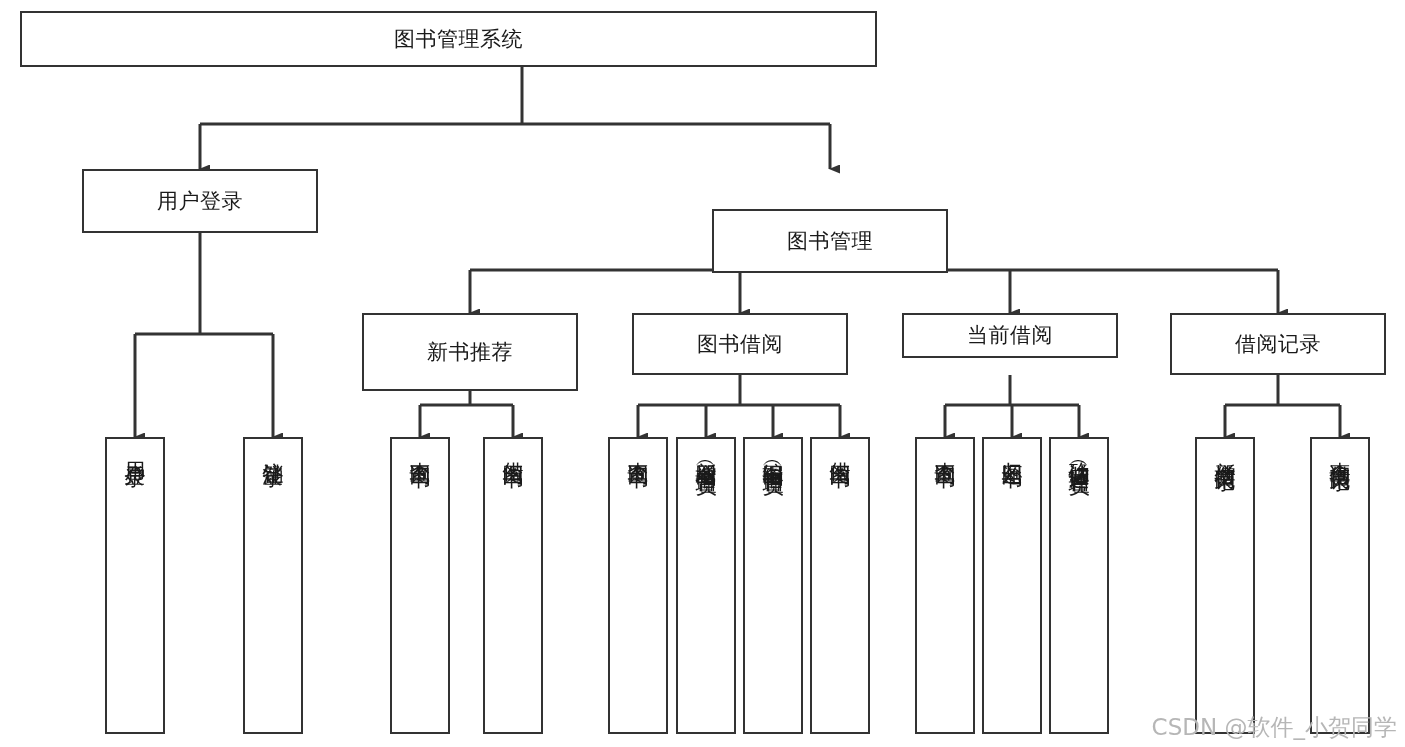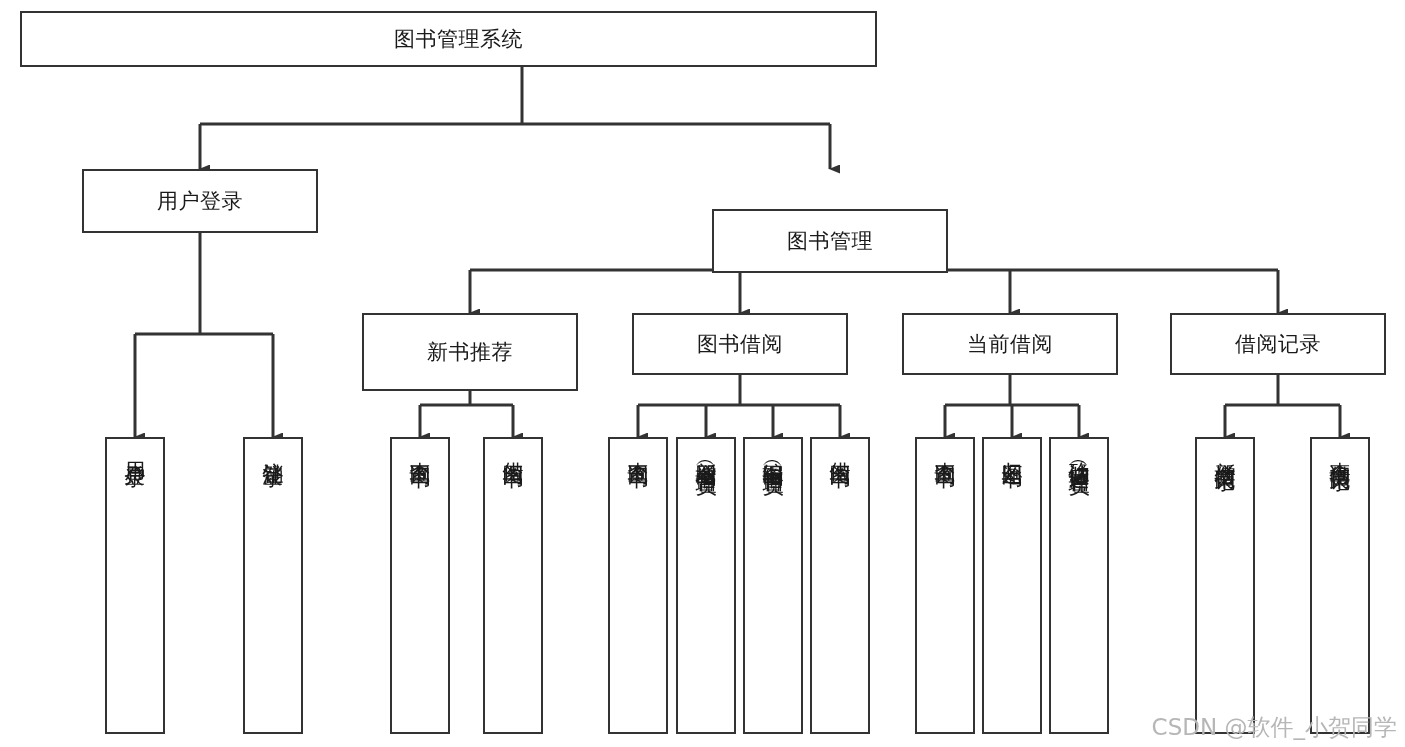--- a/index.html
+++ b/index.html
@@ -123,21 +123,21 @@
       </div>
       <div class="node-box" style="left: 712px; top: 169px; width: 236px; height: 64px; margin-top: 40px;">
         <span class="node-label">图书管理</span>
       </div>
       <div class="node-box" style="left: 362px; top: 313px; width: 216px; height: 78px;">
         <span class="node-label">新书推荐</span>
       </div>
       <div class="node-box" style="left: 632px; top: 313px; width: 216px; height: 62px;">
         <span class="node-label">图书借阅</span>
       </div>
-      <div class="node-box" style="left: 902px; top: 313px; width: 216px; height: 62px;">
+      <div class="node-box" style="left: 902px; top: 313px; width: 216px; height: 45px;">
         <span class="node-label">当前借阅</span>
       </div>
       <div class="node-box" style="left: 1170px; top: 313px; width: 216px; height: 62px;">
         <span class="node-label">借阅记录</span>
       </div>
       <div class="node-box vertical-text" style="left: 105px; top: 437px; width: 60px; height: 297px;">
         <span class="node-label">用户登录</span>
       </div>
       <div class="node-box vertical-text" style="left: 243px; top: 437px; width: 60px; height: 297px;">
         <span class="node-label">注销登录</span>

